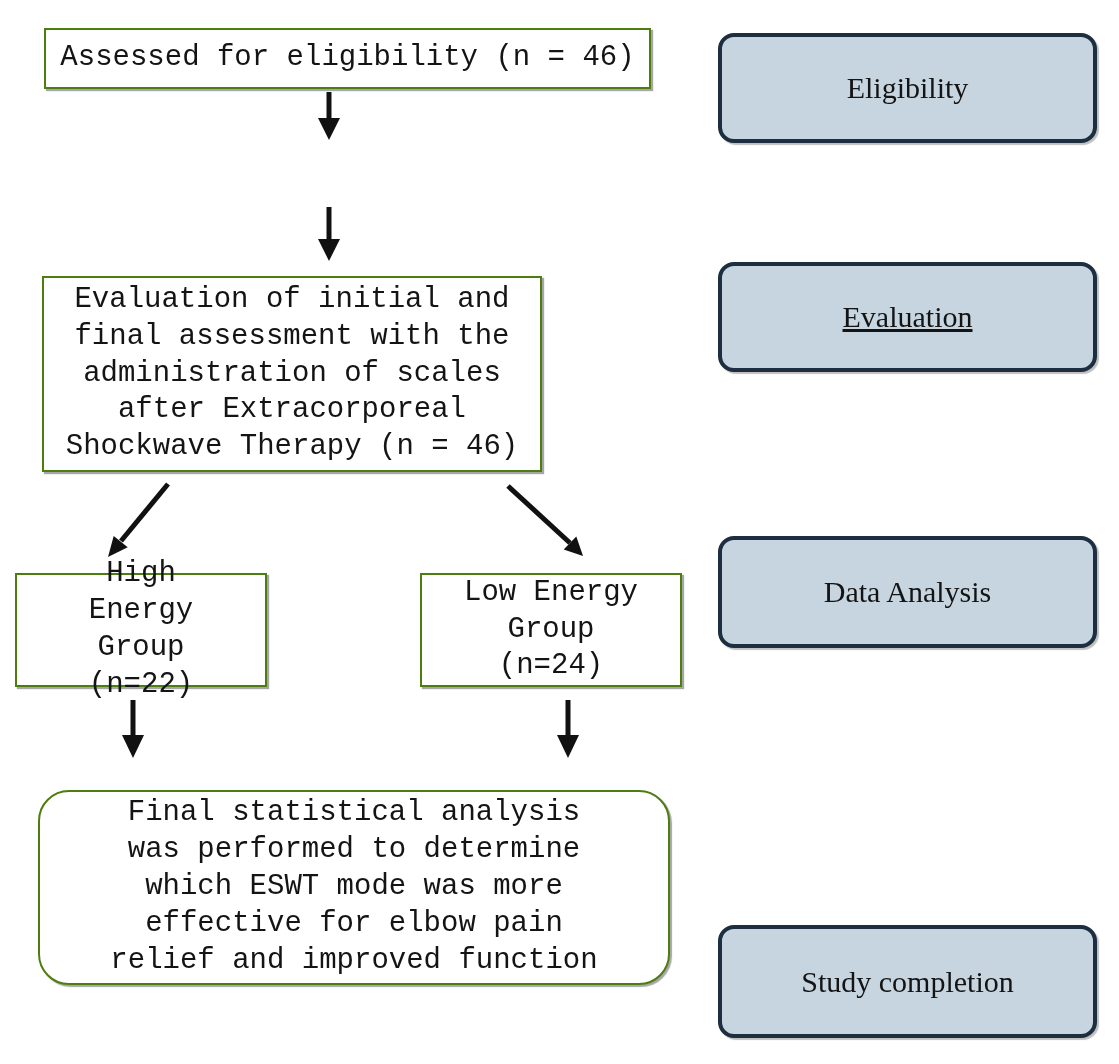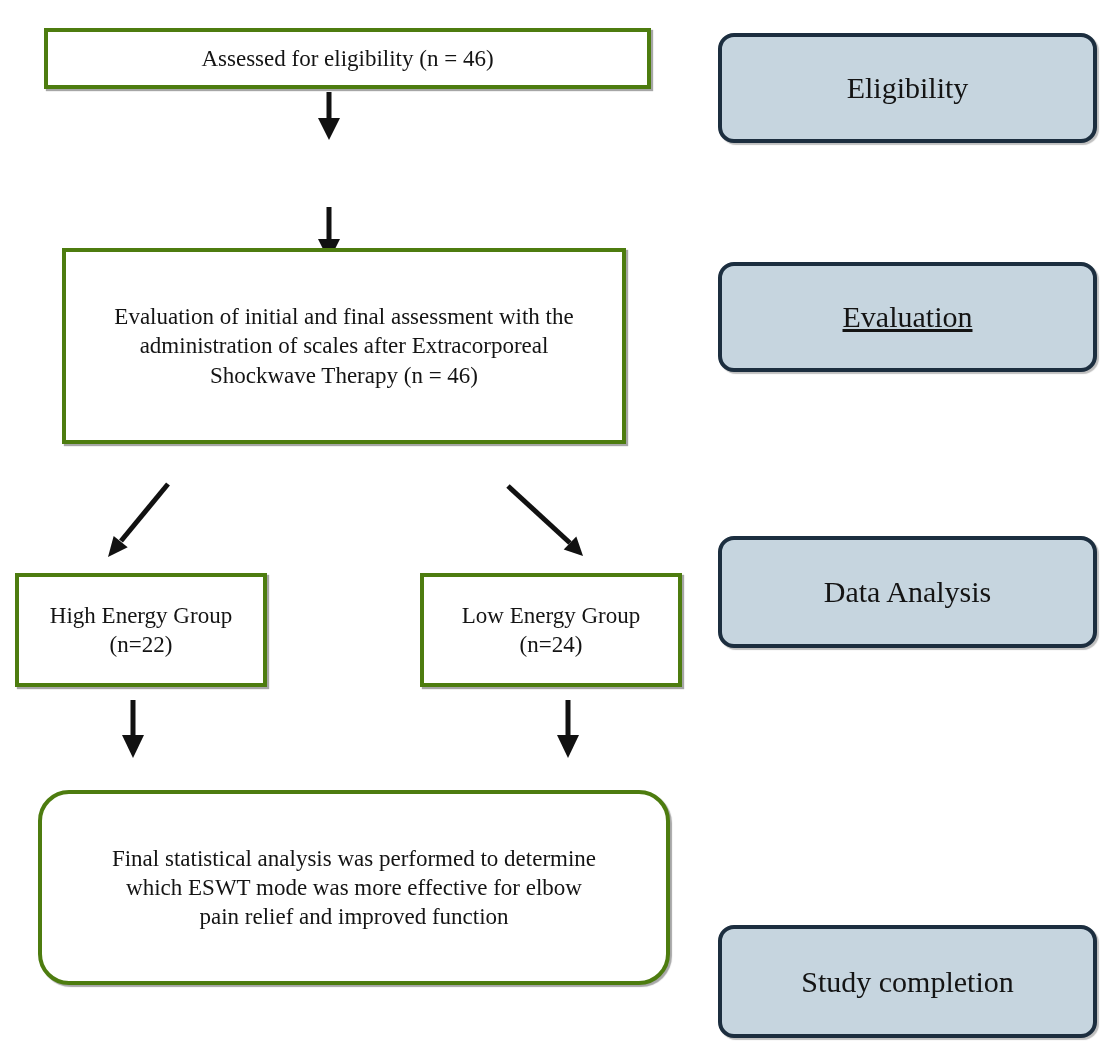--- a/index.html
+++ b/index.html
@@ -13,28 +13,29 @@
     height: 1064px;
     background: #ffffff;
     font-family: "Liberation Serif", serif;
     color: #141414;
     overflow: hidden;
   }
   .fbox {
     position: absolute;
     box-sizing: border-box;
     background: #ffffff;
-    border: 4px solid #4d7c0f;
+    border: 2px solid #4d7c0f;
     box-shadow: 2px 2px 1px rgba(0,0,0,0.35);
     display: flex;
     align-items: center;
     justify-content: center;
     text-align: center;
-    font-size: 23px;
+    font-size: 29px;
     line-height: 1.27;
+    font-family: Liberation Mono, monospace;
   }
   .fbox .inner {
     display: block;
   }
   .fbox-wide .inner { width: 500px; }
   .fbox-group .inner { width: 190px; }
   .stage {
     position: absolute;
     box-sizing: border-box;
     left: 718px;
@@ -46,21 +47,21 @@
     display: flex;
     align-items: center;
     justify-content: center;
     text-align: center;
     font-size: 30px;
     line-height: 1.25;
   }
   .stage .inner { width: 330px; }
   #box-assessed   { left: 44px;  top: 28px;  width: 607px; height: 61px; }
   #box-eligible   { left: 44px;  top: 138px; width: 607px; height: 66px; }
-  #box-evaluation { left: 42px;  top: 248px; width: 564px; height: 196px; margin-left: 20px; }
+  #box-evaluation { left: 42px;  top: 276px; width: 500px; height: 196px; }
   #box-high       { left: 15px;  top: 573px; width: 252px; height: 114px; text-align: center; }
   #box-low        { left: 420px; top: 573px; width: 262px; height: 114px; }
   #box-final      { left: 38px;  top: 790px; width: 632px; height: 195px; border-radius: 31px; }
   #stage-eligibility { top: 33px;  height: 110px; }
   #stage-evaluation  { top: 262px; height: 110px; text-decoration: underline; }
   #stage-analysis    { top: 488px; height: 112px; margin-top: 48px; }
   #stage-findings    { top: 713px; height: 114px; }
   #stage-completion  { top: 925px; height: 113px; }
   .arrow-layer {
     position: absolute;

